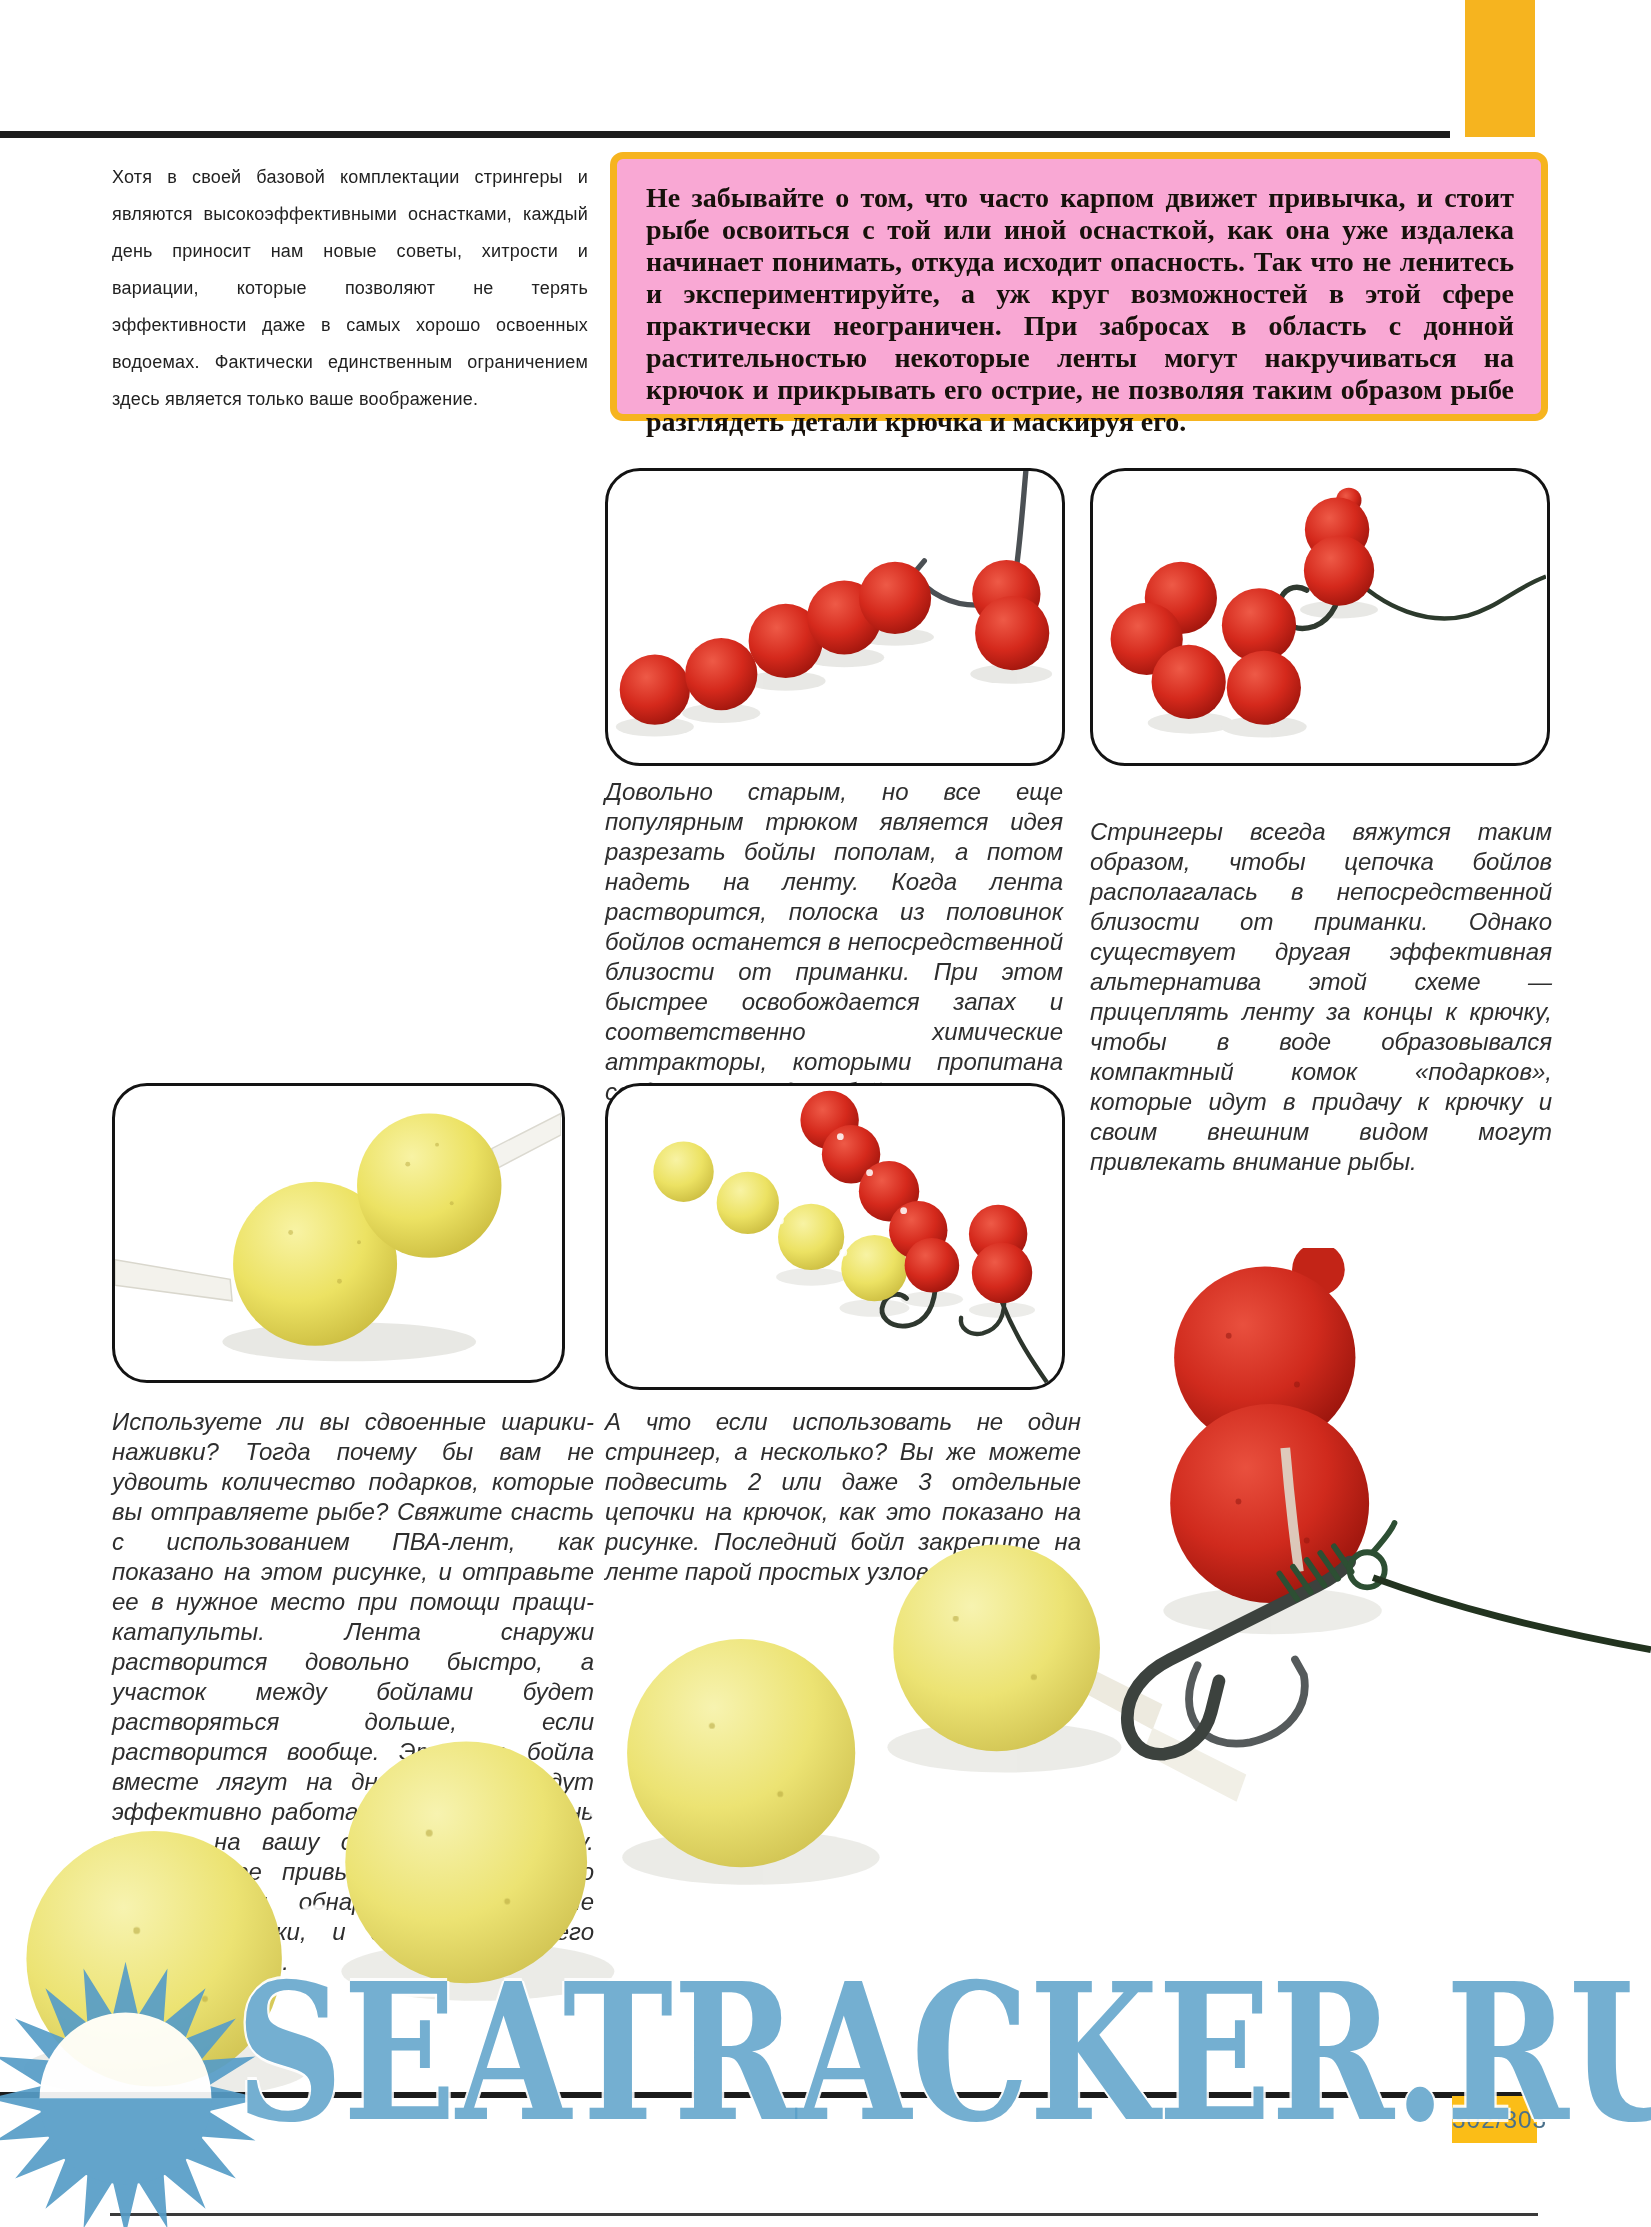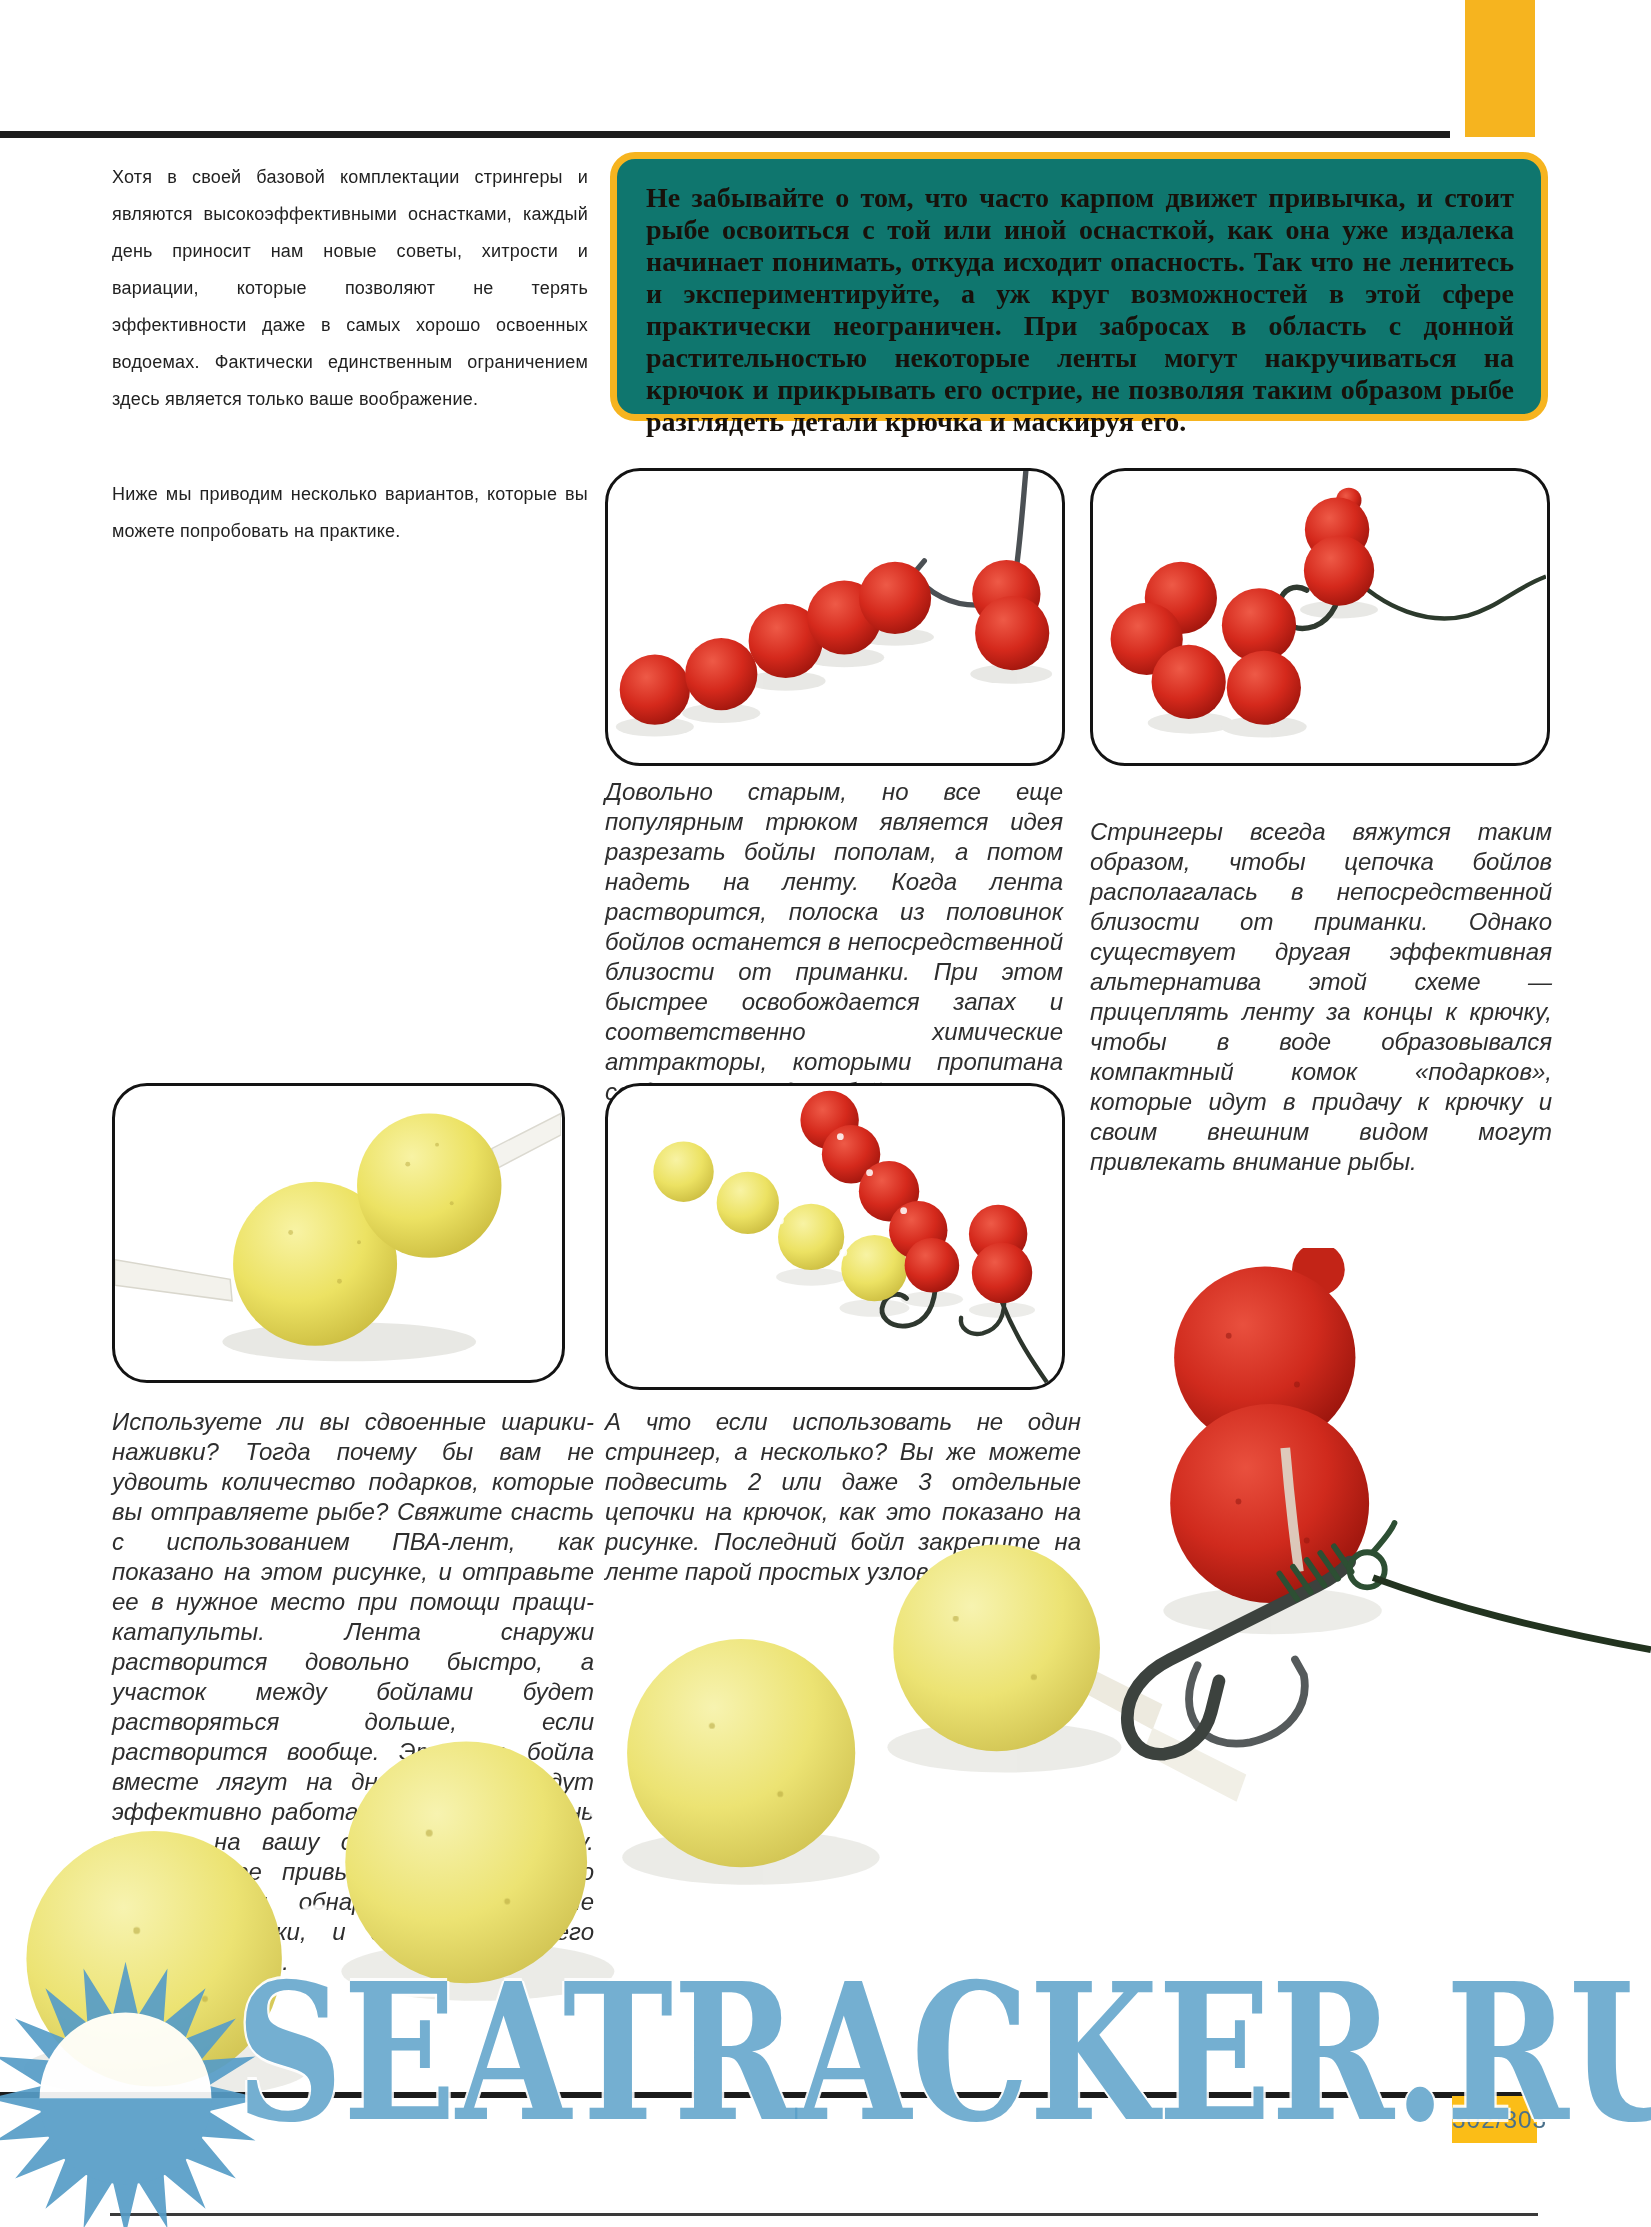--- a/index.html
+++ b/index.html
@@ -14,21 +14,21 @@
   
   .bodytext{
     color:#222;font-size:18px;line-height:37px;text-align:justify;
     letter-spacing:0.2px;
   }
   #para1{left:112px;top:159px;width:476px;}
   #para2{left:112px;top:476px;width:476px;}
   
   #callout{
     left:610px;top:152px;width:938px;height:269px;box-sizing:border-box;
-    background:#0f766e;border:7.8px solid #F6B41F;border-radius:25px;
+    background:#f9a8d4;border:7.8px solid #F6B41F;border-radius:13px;
     padding:23.4px 27px 19.5px 29px;
   }
   #callout .ctext{
     font-family:"Liberation Serif",serif;font-weight:bold;color:#17110b;
     font-size:28px;line-height:32px;text-align:justify;
   }
   
   .photo{
     box-sizing:border-box;background:#fff;border:3.9px solid #131313;border-radius:35px;
     overflow:hidden;
@@ -69,21 +69,20 @@
 </style>
 </head>
 <body>
 
 <div id="page">
 
   <div class="abs" id="top-rule"></div>
   <div class="abs" id="corner-tab"></div>
 
   <div class="abs bodytext" id="para1">Хотя в своей базовой комплектации стрингеры и являются высокоэффективными оснастками, каждый день приносит нам новые советы, хитрости и вариации, которые позволяют не терять эффективности даже в самых хорошо освоенных водоемах. Фактически единственным ограничением здесь является только ваше воображение.</div>
-  <div class="abs bodytext" id="para2">Ниже мы приводим несколько вариантов, которые вы можете попробовать на практике.</div>
 
   <div class="abs" id="callout">
     <div class="ctext">Не забывайте о том, что часто карпом движет привычка, и стоит рыбе освоиться с той или иной оснасткой, как она уже издалека начинает понимать, откуда исходит опасность. Так что не ленитесь и экспериментируйте, а уж круг возможностей в этой сфере практически неограничен. При забросах в область с донной растительностью некоторые ленты могут накручиваться на крючок и прикрывать его острие, не позволяя таким образом рыбе разглядеть детали крючка и маскируя его.</div>
   </div>
 
   <div class="abs photo" id="fig1">
     <svg width="453" height="291" viewBox="0 0 464 298">
       <defs>
         <radialGradient id="red1" cx="38%" cy="32%" r="75%">
           <stop offset="0%" stop-color="#ee5a47"></stop>

